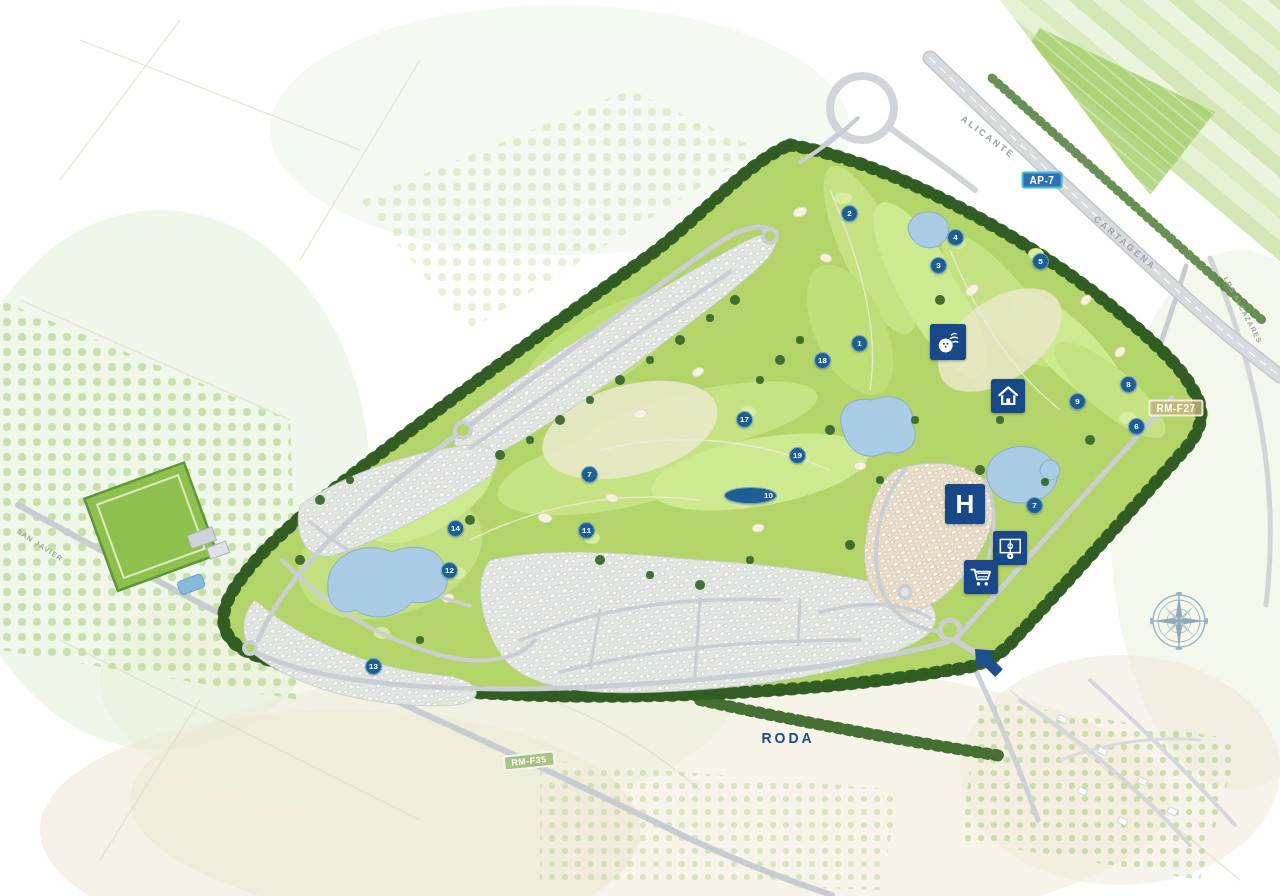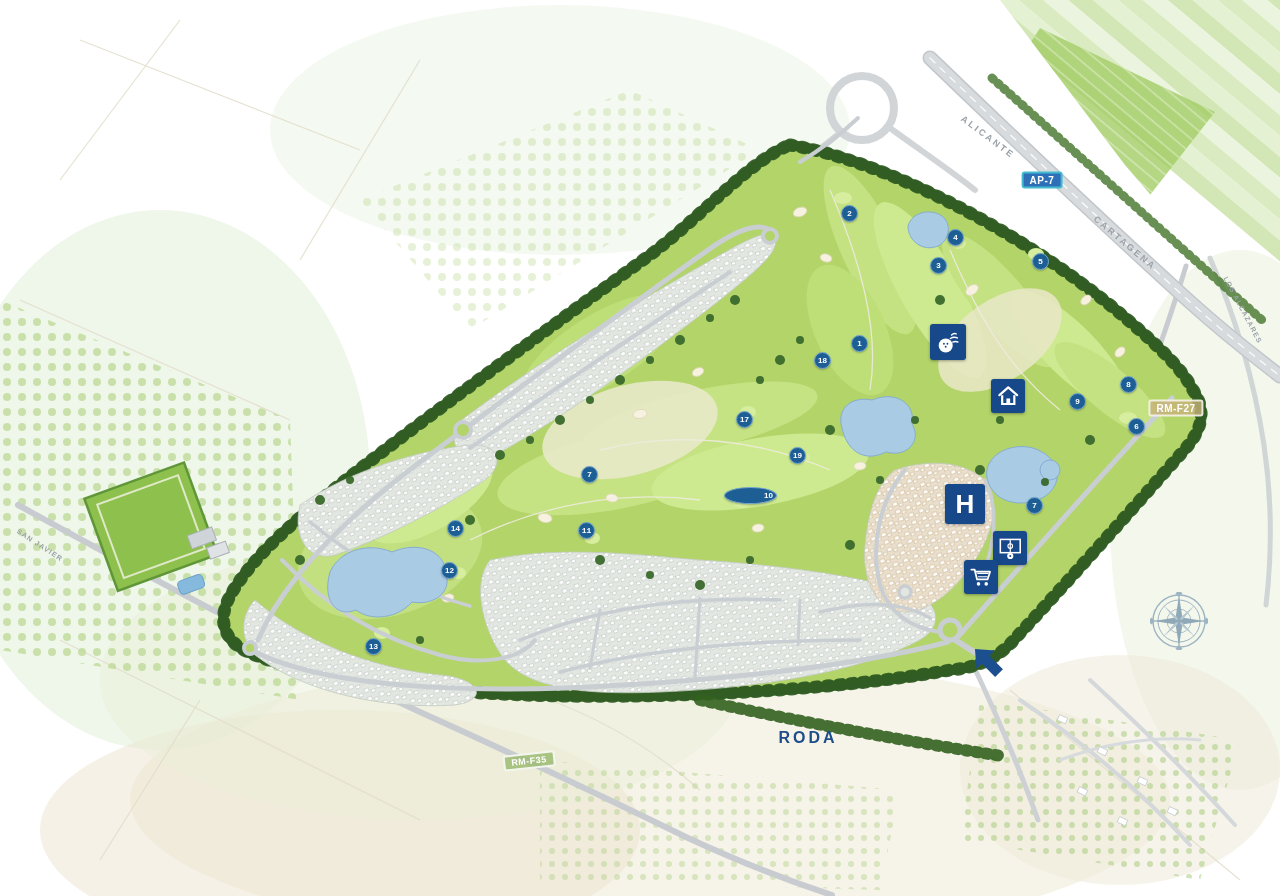--- a/index.html
+++ b/index.html
@@ -6,21 +6,21 @@
   .map{position:relative;width:1280px;height:896px;background:#ffffff;overflow:hidden;
        font-family:"Liberation Sans",sans-serif;}
   .art{position:absolute;left:0;top:0;}
   
   .road-label{position:absolute;color:#98a0a6;font-weight:bold;white-space:nowrap;
               transform:translate(-50%,-50%) rotate(var(--r,0deg));}
   #lbl-alicante{left:988px;top:137px;--r:37deg;font-size:9px;letter-spacing:2.4px;color:#9aa2a8;}
   #lbl-cartagena{left:1125px;top:243px;--r:40deg;font-size:9px;letter-spacing:2.4px;color:#9aa2a8;}
   #lbl-losalcazares{left:1243px;top:310px;--r:62deg;font-size:7px;letter-spacing:1.2px;color:#9aa2a8;}
   #lbl-sanjavier{left:40px;top:545px;--r:33deg;font-size:7px;letter-spacing:1.2px;color:#9aa2a8;}
-  #lbl-roda{left:788px;top:738px;--r:0deg;font-size:16px;letter-spacing:3px;color:#1d4e89;margin-left:20px;}
+  #lbl-roda{left:788px;top:738px;--r:0deg;font-size:14px;letter-spacing:3px;color:#1d4e89;}
   
   .badge{position:absolute;transform:translate(-50%,-50%) rotate(var(--r,0deg));color:#fff;
          font-weight:bold;font-size:10px;letter-spacing:.5px;padding:1px 6px;border-radius:3px;
          border:2px solid;white-space:nowrap;}
   #badge-ap7{left:1042px;top:180px;background:#2e6fb7;border-color:#43bcd2;}
   #badge-rmf27{left:1176px;top:392px;background:rgba(199,178,120,.8);border-color:rgba(255,255,255,.75);margin-top:16px;}
   #badge-rmf35{left:529px;top:761px;--r:-6deg;font-size:9px;background:rgba(156,187,114,.85);border-color:rgba(255,255,255,.85);}
   
   .hole-marker{position:absolute;width:15px;height:15px;margin:-8px 0 0 -8px;border-radius:50%;
       background:#1d5e95;border:1.5px solid #76a9d0;color:#fff;font-size:8px;font-weight:bold;
@@ -320,21 +320,21 @@
       <div class="hole-marker" style="left: 938px; top: 265px;">3</div>
       <div class="hole-marker" style="left: 955px; top: 237px;">4</div>
       <div class="hole-marker" style="left: 1040px; top: 261px;">5</div>
       <div class="hole-marker" style="left: 1136px; top: 426px;">6</div>
       <div class="hole-marker" style="left: 1034px; top: 505px;">7</div>
       <div class="hole-marker" style="left: 1128px; top: 384px;">8</div>
       <div class="hole-marker" style="left: 1077px; top: 401px;">9</div>
       <div class="hole-marker" style="left: 732px; top: 495px; padding-left: 36px;">10</div>
       <div class="hole-marker" style="left: 586px; top: 530px; font-family: Liberation Mono, monospace;">11</div>
       <div class="hole-marker" style="left: 449px; top: 570px;">12</div>
-      <div class="hole-marker" style="left: 373px; top: 646px;">13</div>
+      <div class="hole-marker" style="left: 373px; top: 666px;">13</div>
       <div class="hole-marker" style="left: 427px; top: 528px; margin-left: 20px;">14</div>
       <div class="hole-marker" style="left: 589px; top: 474px;">7</div>
       <div class="hole-marker" style="left: 797px; top: 455px;">19</div>
       <div class="hole-marker" style="left: 744px; top: 419px;">17</div>
       <div class="hole-marker" style="left: 822px; top: 360px;">18</div>
     </div>
   <div id="facilities-layer">
       <div class="facility golf-club" style="left: 948px; top: 342px;">
         <svg viewBox="0 0 24 24">
           <circle cx="10" cy="15" r="6" fill="#fff"></circle>

